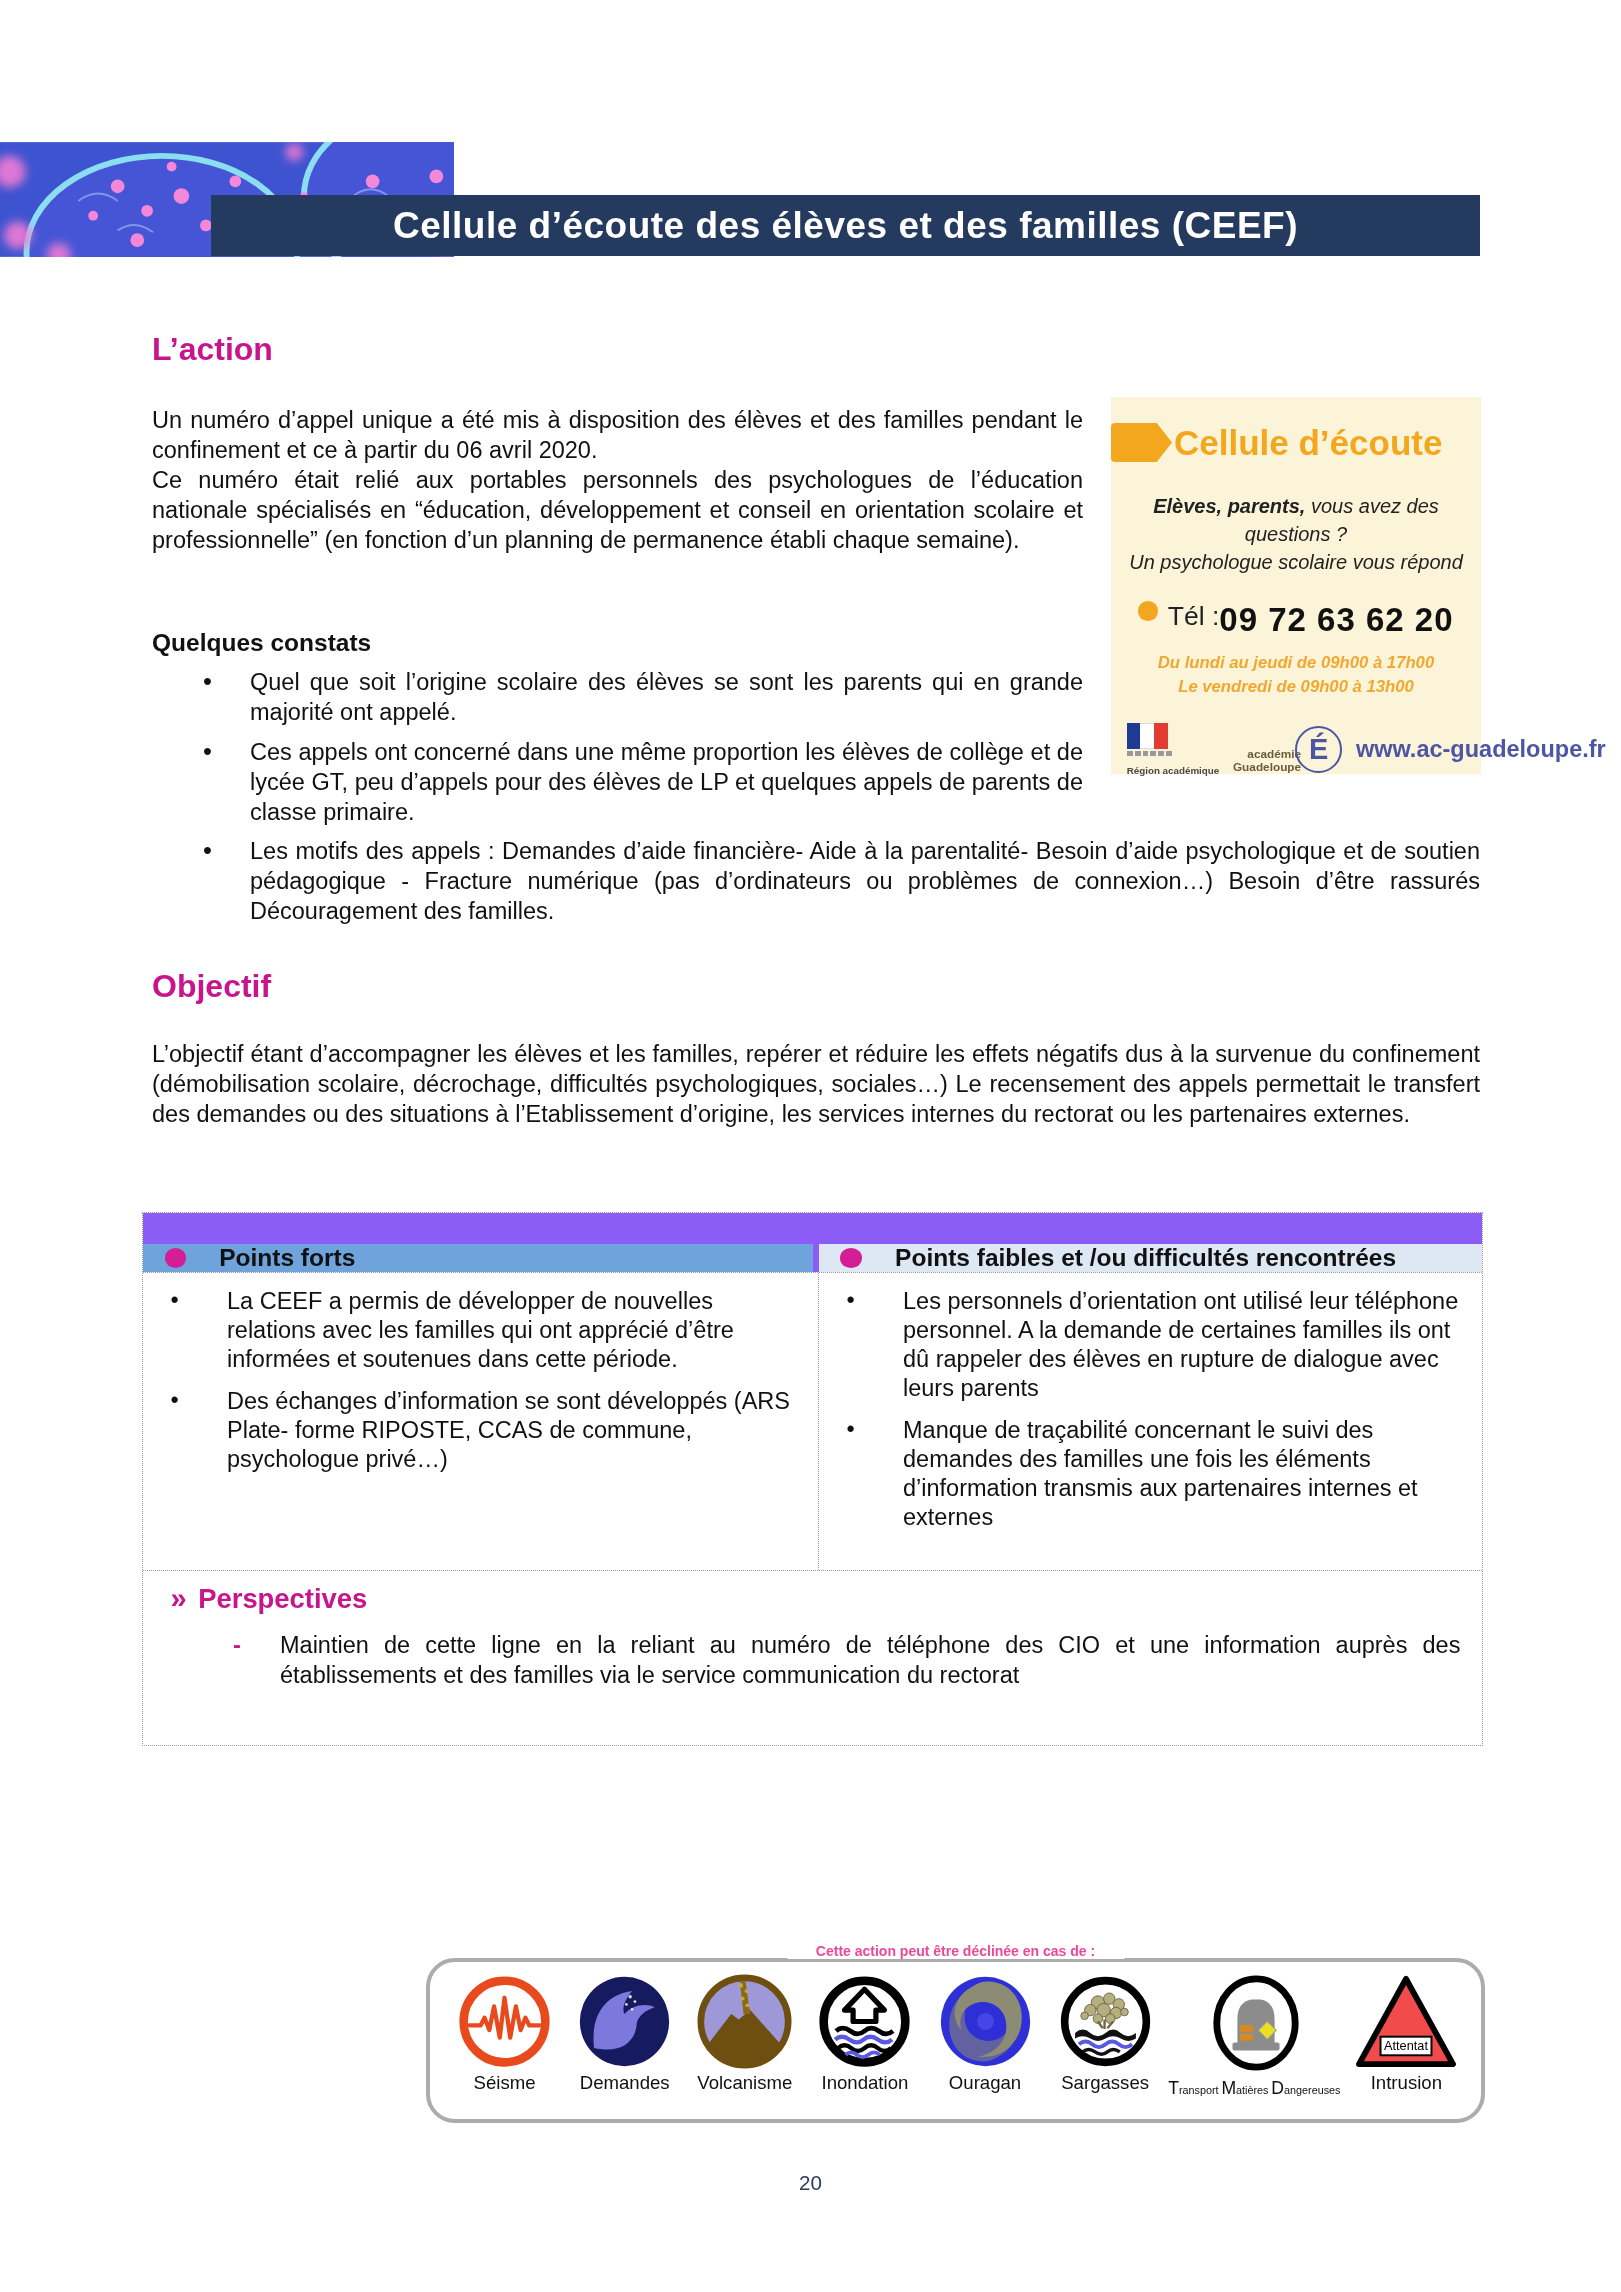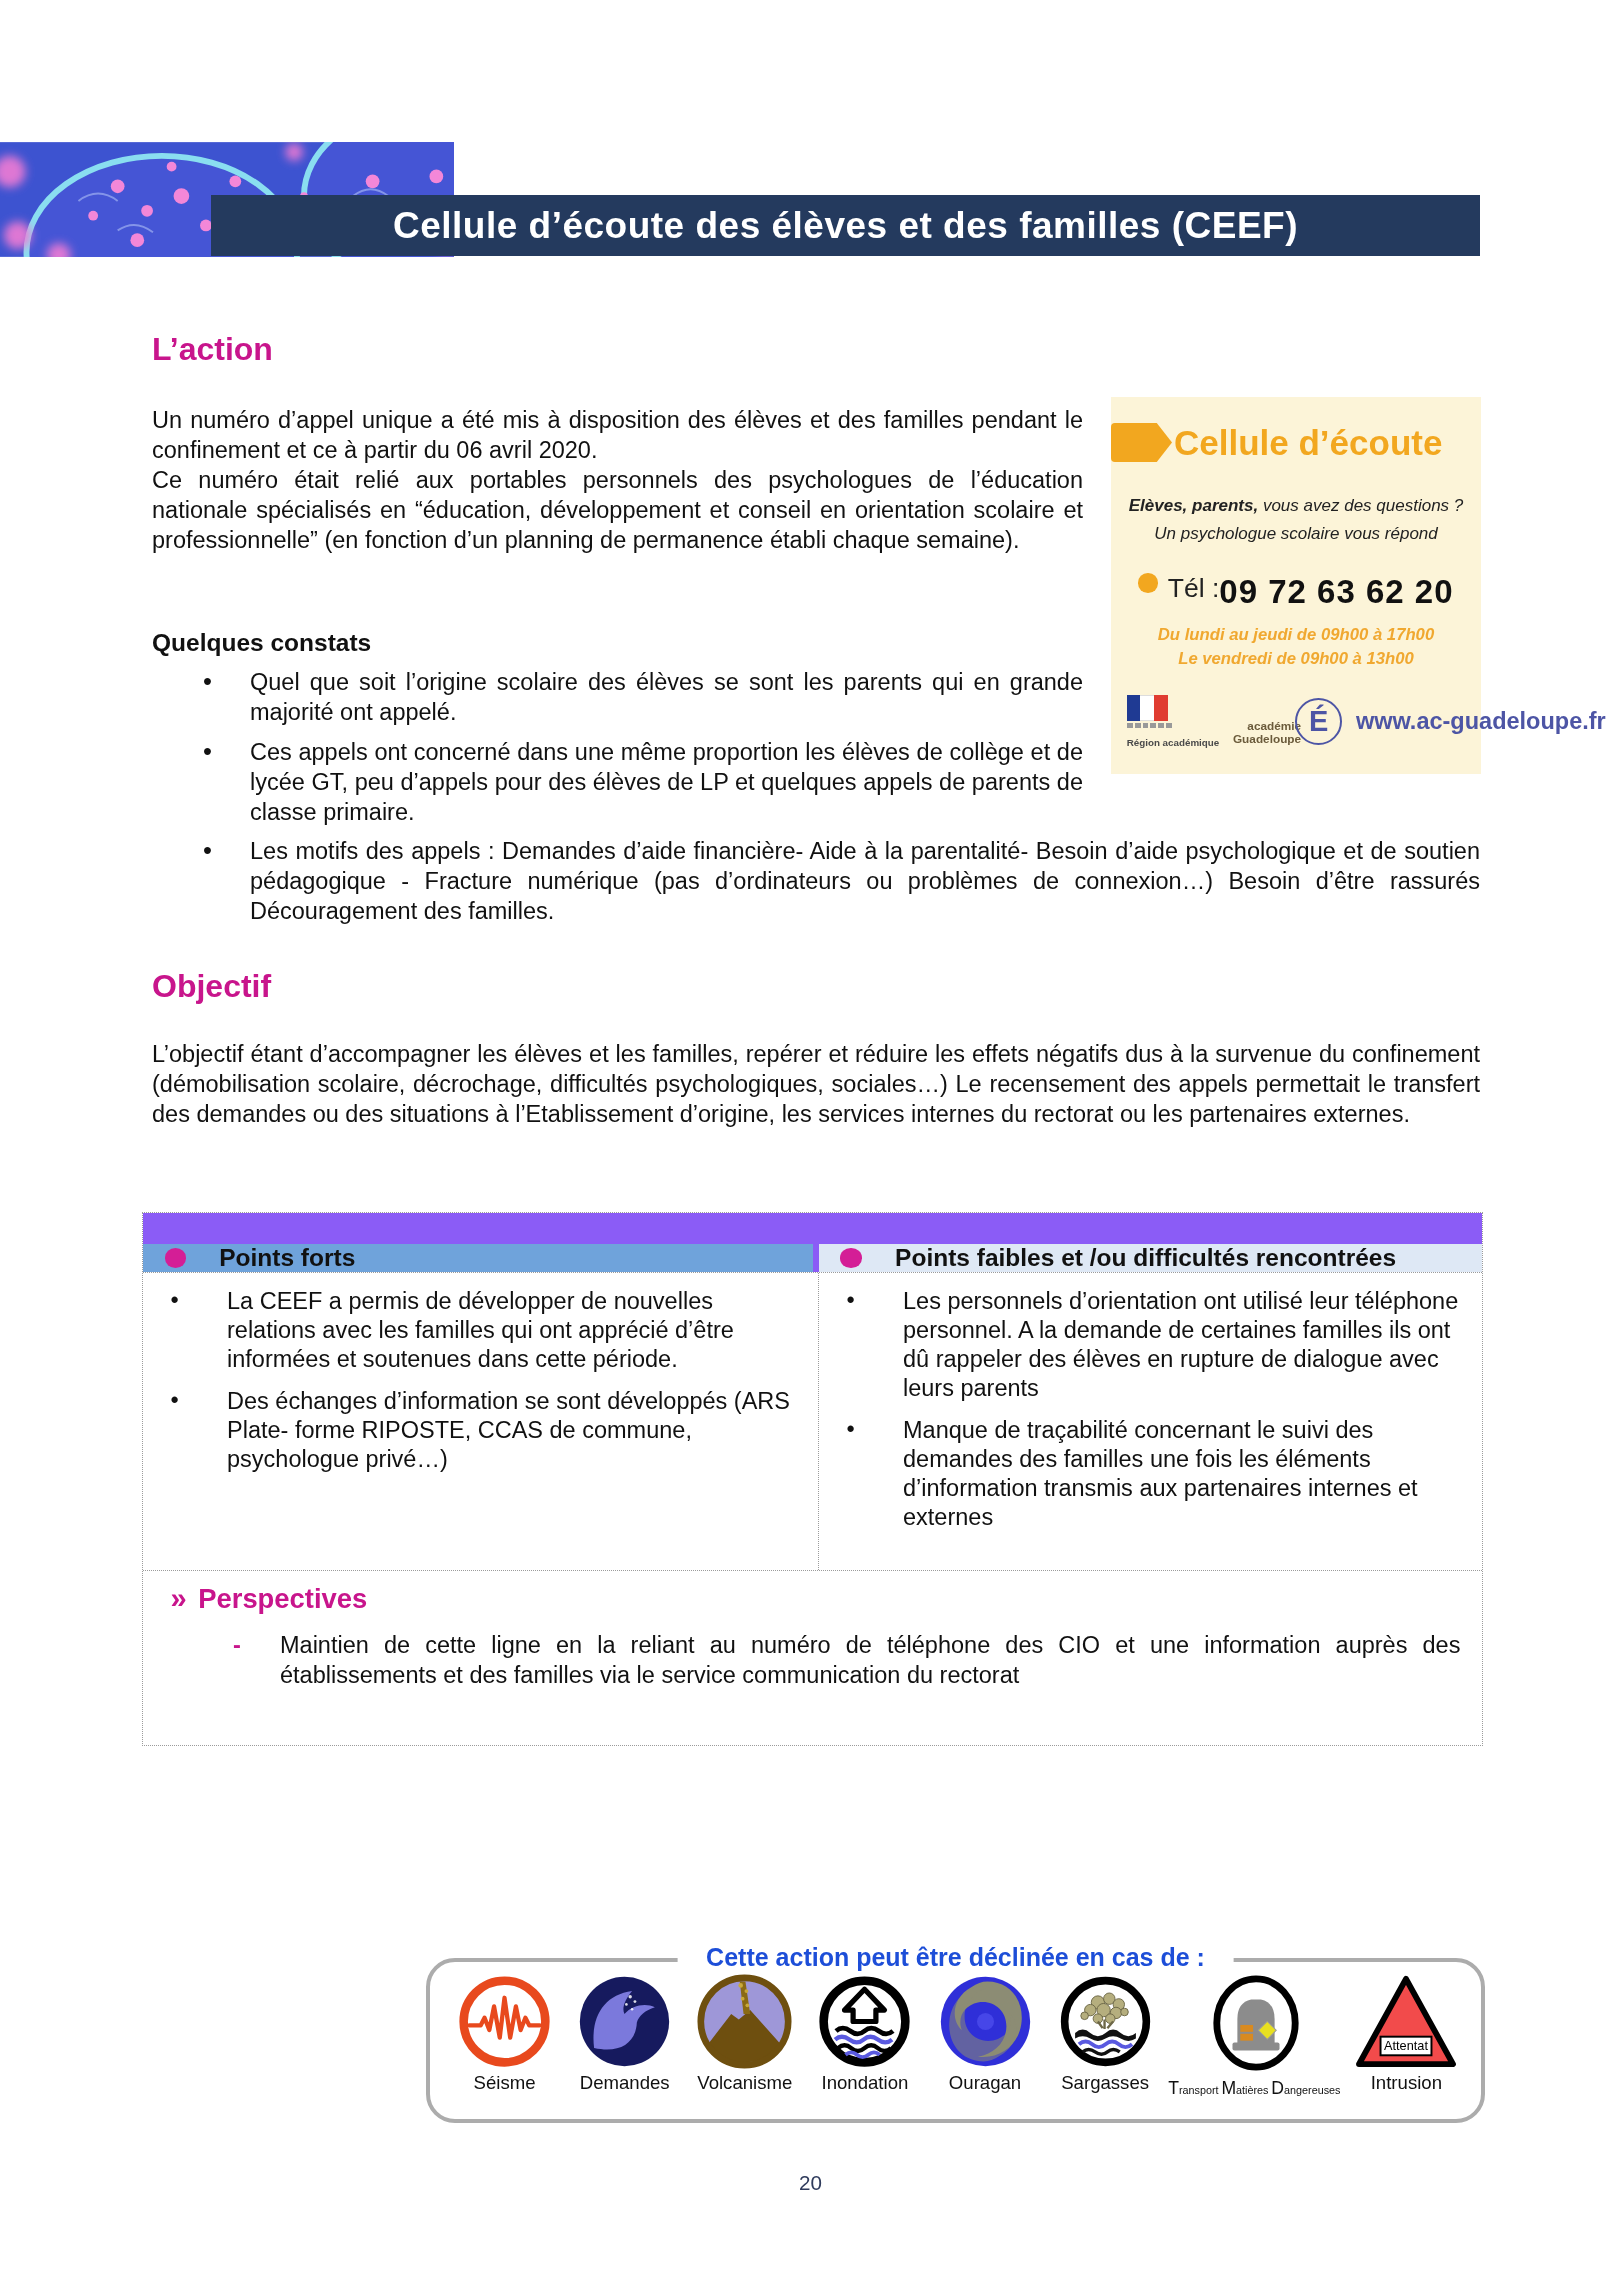--- a/index.html
+++ b/index.html
@@ -30,21 +30,21 @@
   .constats li::before{content:"•";position:absolute;left:51px;top:-1px;font-size:25.5px;}
   .constats li.narrow{width:833px;}
   .constats li.wide{width:1230px;}
   
   .flyer{position:absolute;left:1111px;top:397px;width:370px;height:377px;
     background:#FCF4D8;box-sizing:border-box;padding:25.5px 15.7px 13.7px 15.7px;}
   .flyer-title-row{display:flex;align-items:center;margin-left:-15.7px;}
   .tag{width:61px;height:39px;background:#F2A71F;
     clip-path:polygon(0 0,75% 0,100% 50%,75% 100%,0 100%);border-radius:3.9px 0 0 3.9px;}
   .flyer-title{font-size:35px;font-weight:bold;color:#F2A71F;margin-left:2px;white-space:nowrap;}
-  .flyer-q{margin-top:29px;text-align:center;font-style:italic;font-size:17px;line-height:28px;color:#222;}
+  .flyer-q{margin-top:29px;text-align:center;font-style:italic;font-size:20px;line-height:28px;color:#222;}
   .flyer-q b{font-weight:bold;}
   .tel-row{margin-top:25.5px;display:flex;align-items:flex-start;justify-content:center;}
   .tel-dot{width:19.6px;height:19.6px;border-radius:50%;background:#F2A71F;margin-right:9.8px;flex:0 0 auto;}
   .tel-label{font-size:26.5px;color:#222;}
   .tel-num{font-size:33px;font-weight:bold;color:#111;letter-spacing:1px;white-space:nowrap;}
   .hours{margin-top:11.8px;text-align:center;font-size:16.7px;line-height:24.5px;
     font-style:italic;font-weight:600;color:#F0A830;}
   .flyer-logos{margin-top:23.5px;display:flex;align-items:center;}
   .flag-col{display:flex;flex-direction:column;align-items:flex-start;}
   .flag{display:flex;width:41px;height:25.5px;}
@@ -87,21 +87,21 @@
   .persp-title{color:#C8158C;font-size:27.4px;font-weight:bold;}
   .persp-list{margin:15.7px 0 0 0;padding:0;list-style:none;}
   .persp-list li{position:relative;padding-left:137px;padding-right:21.6px;
     font-size:23.5px;line-height:30px;text-align:justify;}
   .persp-list li::before{content:"-";position:absolute;left:90px;top:0;
     color:#C8158C;font-weight:bold;font-size:23.5px;}
   
   .hazards{position:absolute;left:426px;top:1958px;width:1059px;height:165px;
     border:4.9px solid #ACACAC;border-radius:29px;box-sizing:border-box;}
   .hazards-caption{position:absolute;top:-18.6px;left:50%;transform:translateX(-50%);
-    background:#fff;padding:0 29px;font-size:25px;font-weight:bold;color:#1d4ed8;white-space:nowrap;}
+    background:#fff;padding:0 29px;font-size:14px;font-weight:bold;color:#ec4899;white-space:nowrap;}
   .haz-row{display:flex;justify-content:space-between;align-items:flex-start;
     padding:11.8px 21.6px 0 21.6px;}
   .haz{display:flex;flex-direction:column;align-items:center;width:106px;}
   .haz.wide{width:167px;}
   .haz-label{margin-top:2.9px;font-size:18.6px;color:#111;white-space:nowrap;}
   .tmd-label{margin-top:5.9px;font-size:10.8px;color:#111;white-space:nowrap;}
   .tmd-label span{display:inline-block;margin-right:2.9px;}
   .tmd-label span::first-letter{font-size:17.6px;}
   
   .page-num{position:absolute;left:0;top:2171px;width:1621px;text-align:center;

